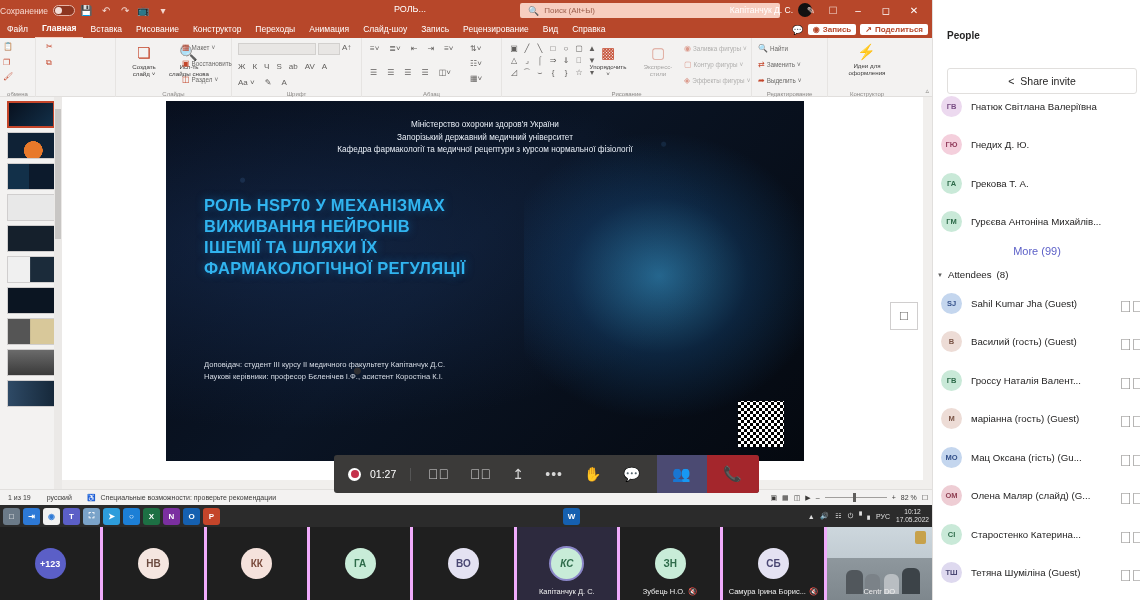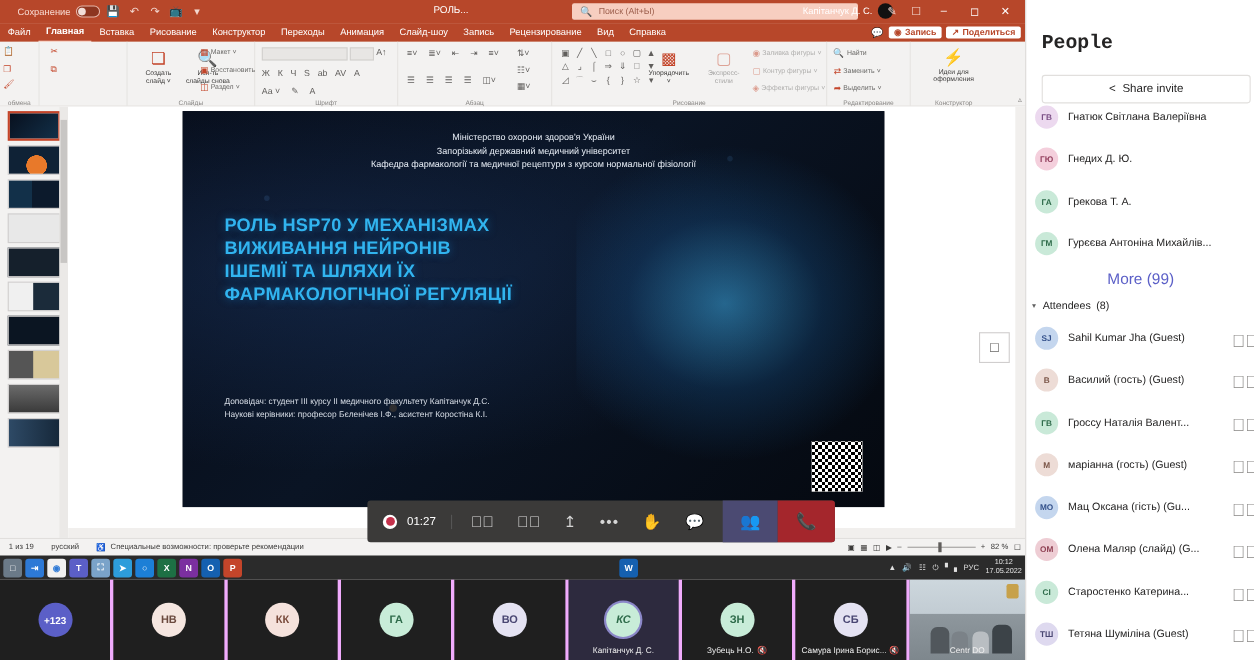--- a/index.html
+++ b/index.html
@@ -5,21 +5,21 @@
   * { box-sizing: border-box; margin:0; padding:0; }
   html,body { width:1140px; height:600px; overflow:hidden; background:#1a1a1a;
     font-family:"Liberation Sans", sans-serif; }
   .root { position:relative; width:1140px; height:600px; }
 
   
   .ppt { position:absolute; left:0; top:0; width:932px; height:600px; background:#f3f2f1; overflow:hidden; }
 
   .ppt-title { position:absolute; left:0; top:0; width:932px; height:21px;
      background:#b7472a; display:flex; align-items:center; color:#fff; font-size:9px; }
-  .qa { display:flex; align-items:center; gap:5px; padding-left:16px; }
+  .qa { display:flex; align-items:center; gap:5px; padding-left:0; }
   .autosave-lbl { font-size:8.5px; color:#f7d9d1; white-space:nowrap; }
   .toggle { width:22px; height:11px; border-radius:6px; background:#8d3520; border:1px solid #e6b5a8; position:relative; }
   .toggle:after { content:""; position:absolute; left:1px; top:1px; width:7px; height:7px; border-radius:50%; background:#f2ded8; }
   .qicon { width:14px; height:14px; display:flex; align-items:center; justify-content:center;
      font-size:10px; color:#f3d8d0; }
   .docname { position:absolute; left:394px; top:4px; font-size:9px; color:#fff; }
   .srch { position:absolute; left:520px; top:3px; width:260px; height:15px; background:#f7cec0;
      border-radius:2px; display:flex; align-items:center; gap:5px; padding-left:8px; }
   .srch-ico { font-size:9px; color:#8d3520; }
   .srch-ph { font-size:8px; color:#9d5f4d; }
@@ -120,31 +120,31 @@
   .camtile { position:relative; flex:1.05; overflow:hidden;
      background:linear-gradient(180deg,#b9c4cc 0%, #96a4ad 40%, #6d7b85 100%); }
   .camroom { position:absolute; inset:0;
      background:
       linear-gradient(180deg,#cdd7dd 0%,#c2ccd3 42%, #8e979d 43%, #7e878d 100%); }
   .person { position:absolute; bottom:6px; border-radius:6px 6px 0 0; }
 
   
   .people { position:absolute; left:932px; top:0; width:208px; height:600px; background:#fff;
      border-left:1px solid #e1dfdd; }
-  .p-title { position:absolute; left:14px; top:30px; font-size:18px; font-weight:bold; color:#252424;font-family:Liberation Mono, monospace; }
+  .p-title { position:absolute; left:14px; top:30px; font-size:10px; font-weight:bold; color:#252424; }
   .share { position:absolute; left:14px; top:68px; width:190px; height:26px; background:#fff;
      border:1px solid #e1dfdd; border-radius:3px; display:flex; align-items:center;
      justify-content:center; gap:6px; font-size:10.5px; color:#252424; }
   .plist { position:absolute; left:0; top:86px; width:208px; height:514px; overflow:hidden; }
   .prow { height:38.5px; display:flex; align-items:center; padding:0 8px; gap:9px; }
   .pav { width:21px; height:21px; border-radius:50%; flex:0 0 21px; display:flex;
      align-items:center; justify-content:center; font-size:7.5px; font-weight:bold; }
   .pname { font-size:9.7px; color:#252424; white-space:nowrap; overflow:hidden;
      text-overflow:ellipsis; flex:1; }
-  .pmore { text-align:center; font-size:14px; color:#5b5fc7; padding:4px 0 8px 0; }
+  .pmore { text-align:center; font-size:11px; color:#5b5fc7; padding:4px 0 8px 0; }
   .psec { display:flex; align-items:center; gap:5px; padding:4px 8px 4px 4px; font-size:9.7px; color:#252424; }
   .caret { font-size:6px; color:#616161; }
   .camoff { width:13px; height:11px; flex:0 0 13px; color:#8a8886; }
 </style>
 </head>
 <body>
 
 <div class="root">
 
   <div class="ppt">

